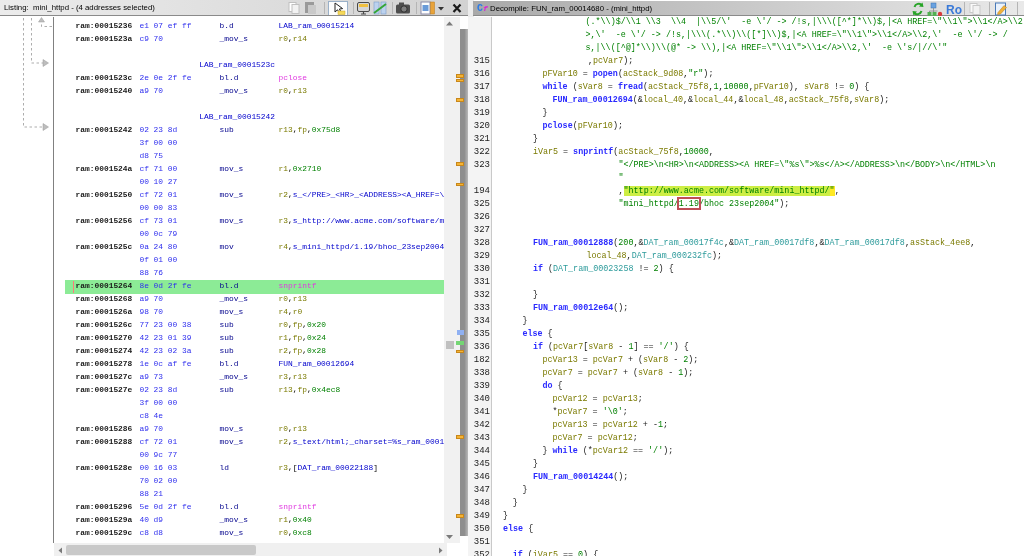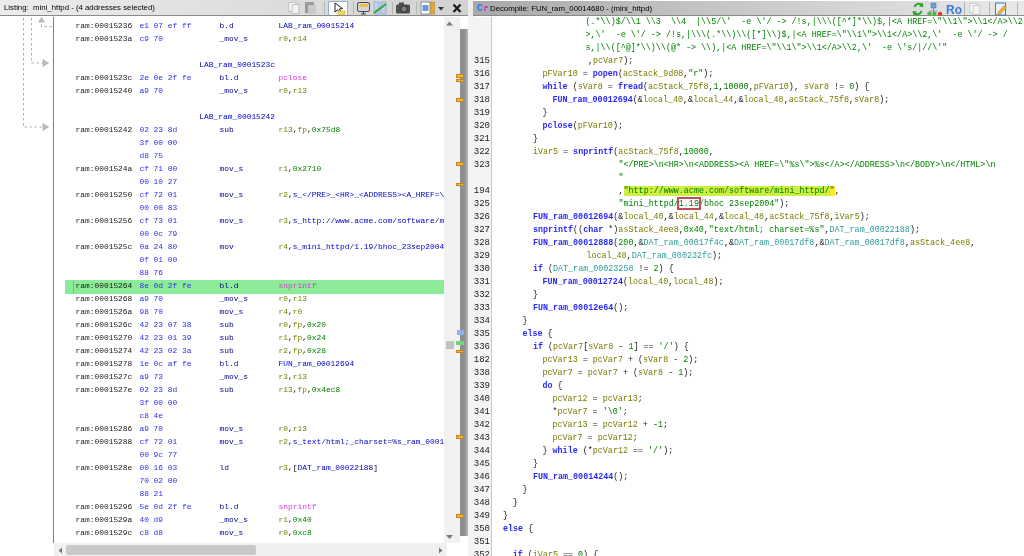--- a/index.html
+++ b/index.html
@@ -16,21 +16,21 @@
 #dtitle { position:absolute; left:473px; top:1px; width:551px; height:15px;
   background:linear-gradient(90deg,#a9a9a9,#e9e9e9);
   border-bottom:1px solid #8a8a8a;
   font-family:"Liberation Sans",sans-serif; font-size:7.8px; color:#000;
   line-height:15px; }
 
 #listing { position:absolute; left:0; top:17px; width:446px; height:526px;
   overflow:hidden; background:#fff; font-size:7.9px; }
 .lr { position:absolute; left:0; height:13px; line-height:13px; white-space:pre; width:100%; }
 .lr s { position:absolute; top:0; text-decoration:none; }
-.a { color:#1a1a1a; }
+.a { color:#1a1a1a;font-weight:bold; }
 .y { color:#2e2eee; }
 .mn { color:#00008c; }
 .r { color:#7a7a00; }
 .n { color:#008000; }
 .b { color:#0000cc; }
 .m { color:#e03ae0; }
 #selrow { position:absolute; left:65px; top:263.0px; width:381px; height:13.5px; background:#8ceb96; }
 #caret { position:absolute; left:73.3px; top:263.5px; width:1px; height:12px; background:#ff7a7a; }
 #lmarginline { position:absolute; left:53px; top:17px; width:1px; height:526px; background:#808080; }
 
@@ -89,21 +89,21 @@
 <div class="lr" style="top:171.0px"><s style="left:75.5px"><i class="a">ram:00015250</i> <i class="y" style="position:absolute;left:63.900000000000006px">cf 72 01</i></s><s style="left:219.5px"><i class="mn">mov_s</i></s><s style="left:278.5px"><i class="r">r2</i>,<i class="b">s_&lt;/PRE&gt;_&lt;HR&gt;_&lt;ADDRESS&gt;&lt;A_HREF=\"%s</i></s></div>
 <div class="lr" style="top:184.0px"><s style="left:139.4px"><i class="y">00 00 83</i></s></div>
 <div class="lr" style="top:197.0px"><s style="left:75.5px"><i class="a">ram:00015256</i> <i class="y" style="position:absolute;left:63.900000000000006px">cf 73 01</i></s><s style="left:219.5px"><i class="mn">mov_s</i></s><s style="left:278.5px"><i class="r">r3</i>,<i class="b">s_http://www.acme.com/software/mi</i></s></div>
 <div class="lr" style="top:210.0px"><s style="left:139.4px"><i class="y">00 0c 79</i></s></div>
 <div class="lr" style="top:223.0px"><s style="left:75.5px"><i class="a">ram:0001525c</i> <i class="y" style="position:absolute;left:63.900000000000006px">0a 24 80</i></s><s style="left:219.5px"><i class="mn">mov</i></s><s style="left:278.5px"><i class="r">r4</i>,<i class="b">s_mini_httpd/1.19/bhoc_23sep2004</i></s></div>
 <div class="lr" style="top:236.0px"><s style="left:139.4px"><i class="y">0f 01 00</i></s></div>
 <div class="lr" style="top:249.0px"><s style="left:139.4px"><i class="y">88 76</i></s></div>
 <div class="lr" style="top:262.0px"><s style="left:75.5px"><i class="a">ram:00015264</i> <i class="y" style="position:absolute;left:63.900000000000006px">8e 0d 2f fe</i></s><s style="left:219.5px"><i class="mn">bl.d</i></s><s style="left:278.5px"><i class="m">snprintf</i></s></div>
 <div class="lr" style="top:275.0px"><s style="left:75.5px"><i class="a">ram:00015268</i> <i class="y" style="position:absolute;left:63.900000000000006px">a9 70</i></s><s style="left:219.5px"><i class="mn">_mov_s</i></s><s style="left:278.5px"><i class="r">r0</i>,<i class="r">r13</i></s></div>
 <div class="lr" style="top:288.0px"><s style="left:75.5px"><i class="a">ram:0001526a</i> <i class="y" style="position:absolute;left:63.900000000000006px">98 70</i></s><s style="left:219.5px"><i class="mn">mov_s</i></s><s style="left:278.5px"><i class="r">r4</i>,<i class="r">r0</i></s></div>
-<div class="lr" style="top:301.0px"><s style="left:75.5px"><i class="a">ram:0001526c</i> <i class="y" style="position:absolute;left:63.900000000000006px">42 23 07 38</i></s><s style="left:219.5px"><i class="mn">sub</i></s><s style="left:278.5px"><i class="r">r0</i>,<i class="r">fp</i>,<i class="n">0x20</i></s></div>
+<div class="lr" style="top:301.0px"><s style="left:75.5px"><i class="a">ram:0001526c</i> <i class="y" style="position:absolute;left:63.900000000000006px">77 23 00 38</i></s><s style="left:219.5px"><i class="mn">sub</i></s><s style="left:278.5px"><i class="r">r0</i>,<i class="r">fp</i>,<i class="n">0x20</i></s></div>
 <div class="lr" style="top:314.0px"><s style="left:75.5px"><i class="a">ram:00015270</i> <i class="y" style="position:absolute;left:63.900000000000006px">42 23 01 39</i></s><s style="left:219.5px"><i class="mn">sub</i></s><s style="left:278.5px"><i class="r">r1</i>,<i class="r">fp</i>,<i class="n">0x24</i></s></div>
 <div class="lr" style="top:327.0px"><s style="left:75.5px"><i class="a">ram:00015274</i> <i class="y" style="position:absolute;left:63.900000000000006px">42 23 02 3a</i></s><s style="left:219.5px"><i class="mn">sub</i></s><s style="left:278.5px"><i class="r">r2</i>,<i class="r">fp</i>,<i class="n">0x28</i></s></div>
 <div class="lr" style="top:340.0px"><s style="left:75.5px"><i class="a">ram:00015278</i> <i class="y" style="position:absolute;left:63.900000000000006px">1e 0c af fe</i></s><s style="left:219.5px"><i class="mn">bl.d</i></s><s style="left:278.5px"><i class="b">FUN_ram_00012694</i></s></div>
 <div class="lr" style="top:353.0px"><s style="left:75.5px"><i class="a">ram:0001527c</i> <i class="y" style="position:absolute;left:63.900000000000006px">a9 73</i></s><s style="left:219.5px"><i class="mn">_mov_s</i></s><s style="left:278.5px"><i class="r">r3</i>,<i class="r">r13</i></s></div>
 <div class="lr" style="top:366.0px"><s style="left:75.5px"><i class="a">ram:0001527e</i> <i class="y" style="position:absolute;left:63.900000000000006px">02 23 8d</i></s><s style="left:219.5px"><i class="mn">sub</i></s><s style="left:278.5px"><i class="r">r13</i>,<i class="r">fp</i>,<i class="n">0x4ec8</i></s></div>
 <div class="lr" style="top:379.0px"><s style="left:139.4px"><i class="y">3f 00 00</i></s></div>
 <div class="lr" style="top:392.0px"><s style="left:139.4px"><i class="y">c8 4e</i></s></div>
 <div class="lr" style="top:405.0px"><s style="left:75.5px"><i class="a">ram:00015286</i> <i class="y" style="position:absolute;left:63.900000000000006px">a9 70</i></s><s style="left:219.5px"><i class="mn">mov_s</i></s><s style="left:278.5px"><i class="r">r0</i>,<i class="r">r13</i></s></div>
 <div class="lr" style="top:418.0px"><s style="left:75.5px"><i class="a">ram:00015288</i> <i class="y" style="position:absolute;left:63.900000000000006px">cf 72 01</i></s><s style="left:219.5px"><i class="mn">mov_s</i></s><s style="left:278.5px"><i class="r">r2</i>,<i class="b">s_text/html;_charset=%s_ram_00017</i></s></div>
 <div class="lr" style="top:431.0px"><s style="left:139.4px"><i class="y">00 9c 77</i></s></div>
@@ -269,26 +269,23 @@
 <div class="dr" style="top:63.5px;left:74.5px"><i class="k">while</i> (<i class="v">sVar8</i> = <i class="f">fread</i>(<i class="v">acStack_75f8</i>,<i class="n">1</i>,<i class="n">10000</i>,<i class="v">pFVar10</i>), <i class="v">sVar8</i> != <i class="n">0</i>) {</div>
 <div class="dr" style="top:76.5px;left:84.4px"><i class="f">FUN_ram_00012694</i>(&amp;<i class="v">local_40</i>,&amp;<i class="v">local_44</i>,&amp;<i class="v">local_48</i>,<i class="v">acStack_75f8</i>,<i class="v">sVar8</i>);</div>
 <div class="dr" style="top:89.5px;left:74.5px">}</div>
 <div class="dr" style="top:102.5px;left:74.5px"><i class="f">pclose</i>(<i class="v">pFVar10</i>);</div>
 <div class="dr" style="top:115.5px;left:64.9px">}</div>
 <div class="dr" style="top:128.5px;left:64.9px"><i class="v">iVar5</i> = <i class="f">snprintf</i>(<i class="v">acStack_75f8</i>,<i class="n">10000</i>,</div>
 <div class="dr" style="top:141.5px;left:150.5px"><i class="n">"&lt;/PRE&gt;\n&lt;HR&gt;\n&lt;ADDRESS&gt;&lt;A HREF=\"%s\"&gt;%s&lt;/A&gt;&lt;/ADDRESS&gt;\n&lt;/BODY&gt;\n&lt;/HTML&gt;\n</i></div>
 <div class="dr" style="top:154.5px;left:150.5px"><i class="n">"</i></div>
 <div class="dr" style="top:167.5px;left:150.5px">,<i class="hl"><i class="n">"http://www.acme.com/software/mini_httpd/</i><i class="hl2"><i class="n">"</i></i></i>,</div>
 <div class="dr" style="top:180.5px;left:150.5px"><i class="n">"mini_httpd/</i><i class="rb"></i><i class="n">1.19</i><i class="n">/bhoc 23sep2004"</i>);</div>
-<div class="dr" style="top:193.5px;left:64.9px"><i class="f">FUN_ram_00012694</i>(&amp;<i class="v">local_40</i>,&amp;<i class="v">local_44</i>,&amp;<i class="v">local_48</i>,<i class="v">acStack_75f8</i>,<i class="v">iVar5</i>);</div>
-<div class="dr" style="top:206.5px;left:64.9px"><i class="f">snprintf</i>((<i class="k">char</i> *)<i class="v">asStack_4ee8</i>,<i class="n">0x40</i>,<i class="n">"text/html; charset=%s"</i>,<i class="g">DAT_ram_00022188</i>);</div>
 <div class="dr" style="top:219.5px;left:64.9px"><i class="f">FUN_ram_00012888</i>(<i class="n">200</i>,&amp;<i class="g">DAT_ram_00017f4c</i>,&amp;<i class="g">DAT_ram_00017df8</i>,&amp;<i class="g">DAT_ram_00017df8</i>,<i class="v">asStack_4ee8</i>,</div>
 <div class="dr" style="top:232.5px;left:118.4px"><i class="v">local_48</i>,<i class="g">DAT_ram_000232fc</i>);</div>
 <div class="dr" style="top:245.5px;left:64.9px"><i class="k">if</i> (<i class="g">DAT_ram_00023258</i> != <i class="n">2</i>) {</div>
-<div class="dr" style="top:258.5px;left:74.5px"><i class="f">FUN_ram_00012724</i>(<i class="v">local_40</i>,<i class="v">local_48</i>);</div>
 <div class="dr" style="top:271.5px;left:64.9px">}</div>
 <div class="dr" style="top:284.5px;left:64.9px"><i class="f">FUN_ram_00012e64</i>();</div>
 <div class="dr" style="top:297.5px;left:54.4px">}</div>
 <div class="dr" style="top:310.5px;left:54.4px"><i class="k">else</i> {</div>
 <div class="dr" style="top:323.5px;left:64.9px"><i class="k">if</i> (<i class="v">pcVar7</i>[<i class="v">sVar8</i> - <i class="n">1</i>] == <i class="n">'/'</i>) {</div>
 <div class="dr" style="top:336.5px;left:74.5px"><i class="v">pcVar13</i> = <i class="v">pcVar7</i> + (<i class="v">sVar8</i> - <i class="n">2</i>);</div>
 <div class="dr" style="top:349.5px;left:74.5px"><i class="v">pcVar7</i> = <i class="v">pcVar7</i> + (<i class="v">sVar8</i> - <i class="n">1</i>);</div>
 <div class="dr" style="top:362.5px;left:74.5px"><i class="k">do</i> {</div>
 <div class="dr" style="top:375.5px;left:84.4px"><i class="v">pcVar12</i> = <i class="v">pcVar13</i>;</div>
 <div class="dr" style="top:388.5px;left:84.4px">*<i class="v">pcVar7</i> = <i class="n">'\0'</i>;</div>

